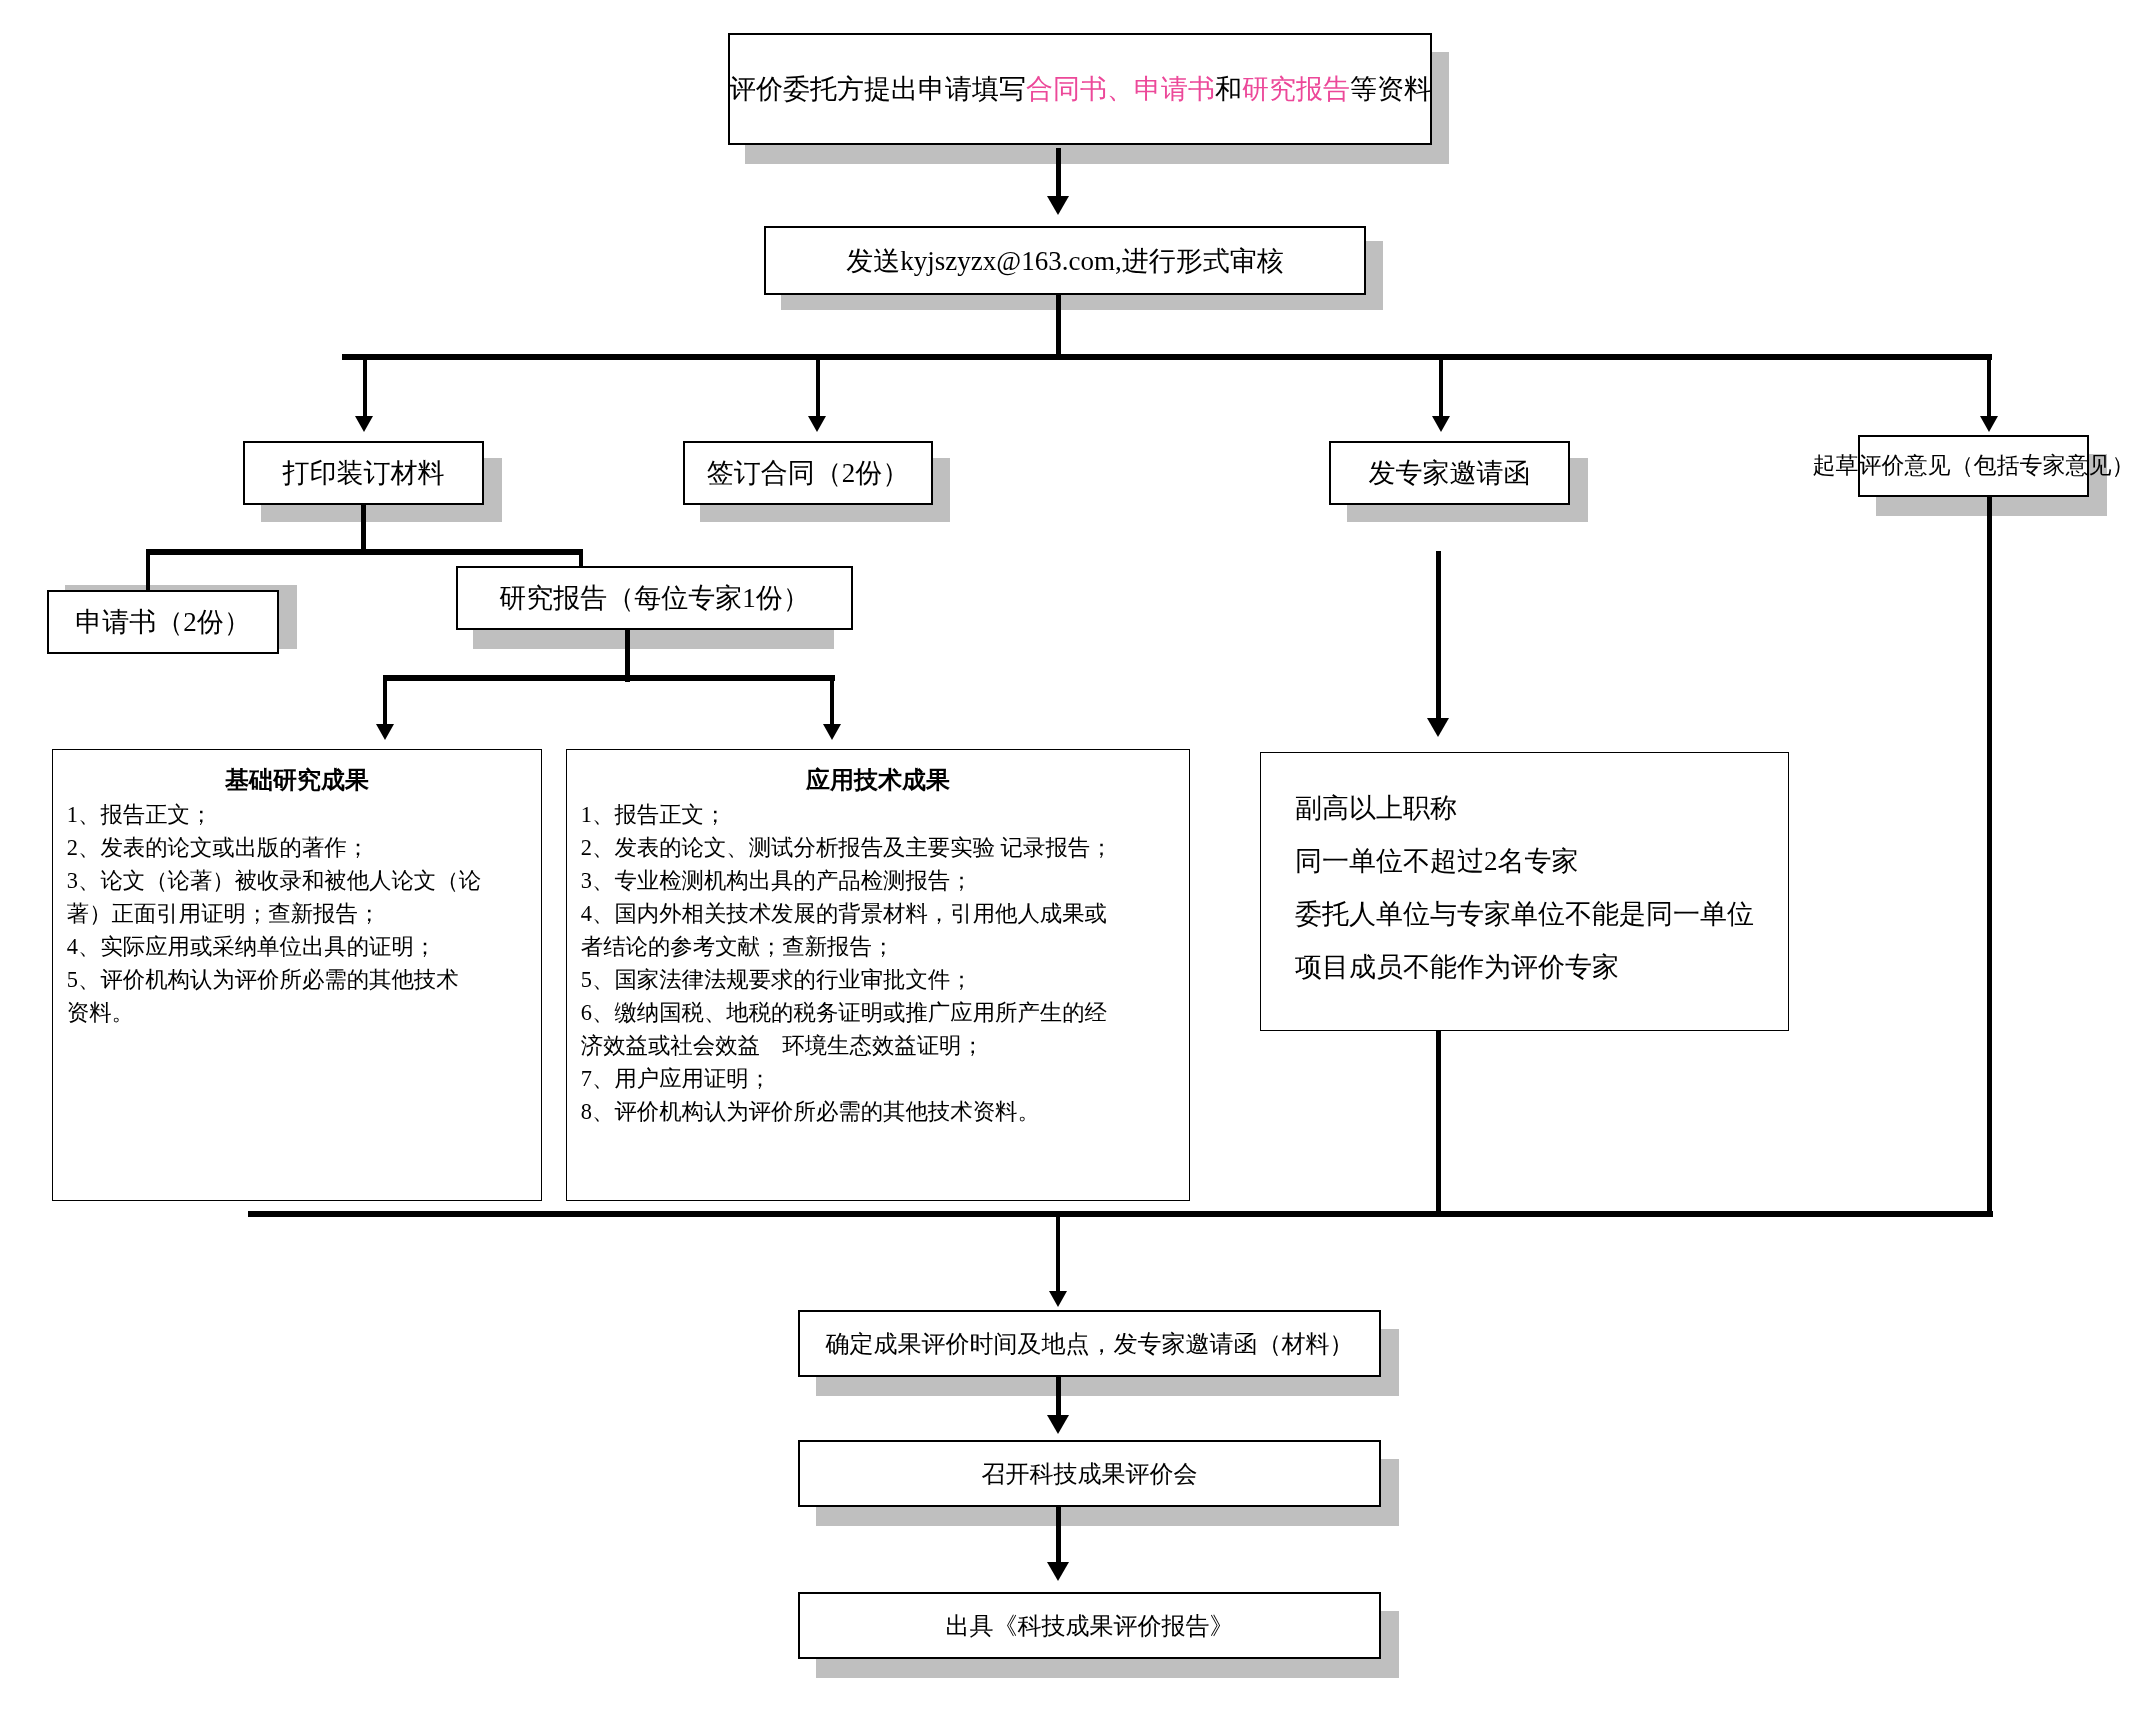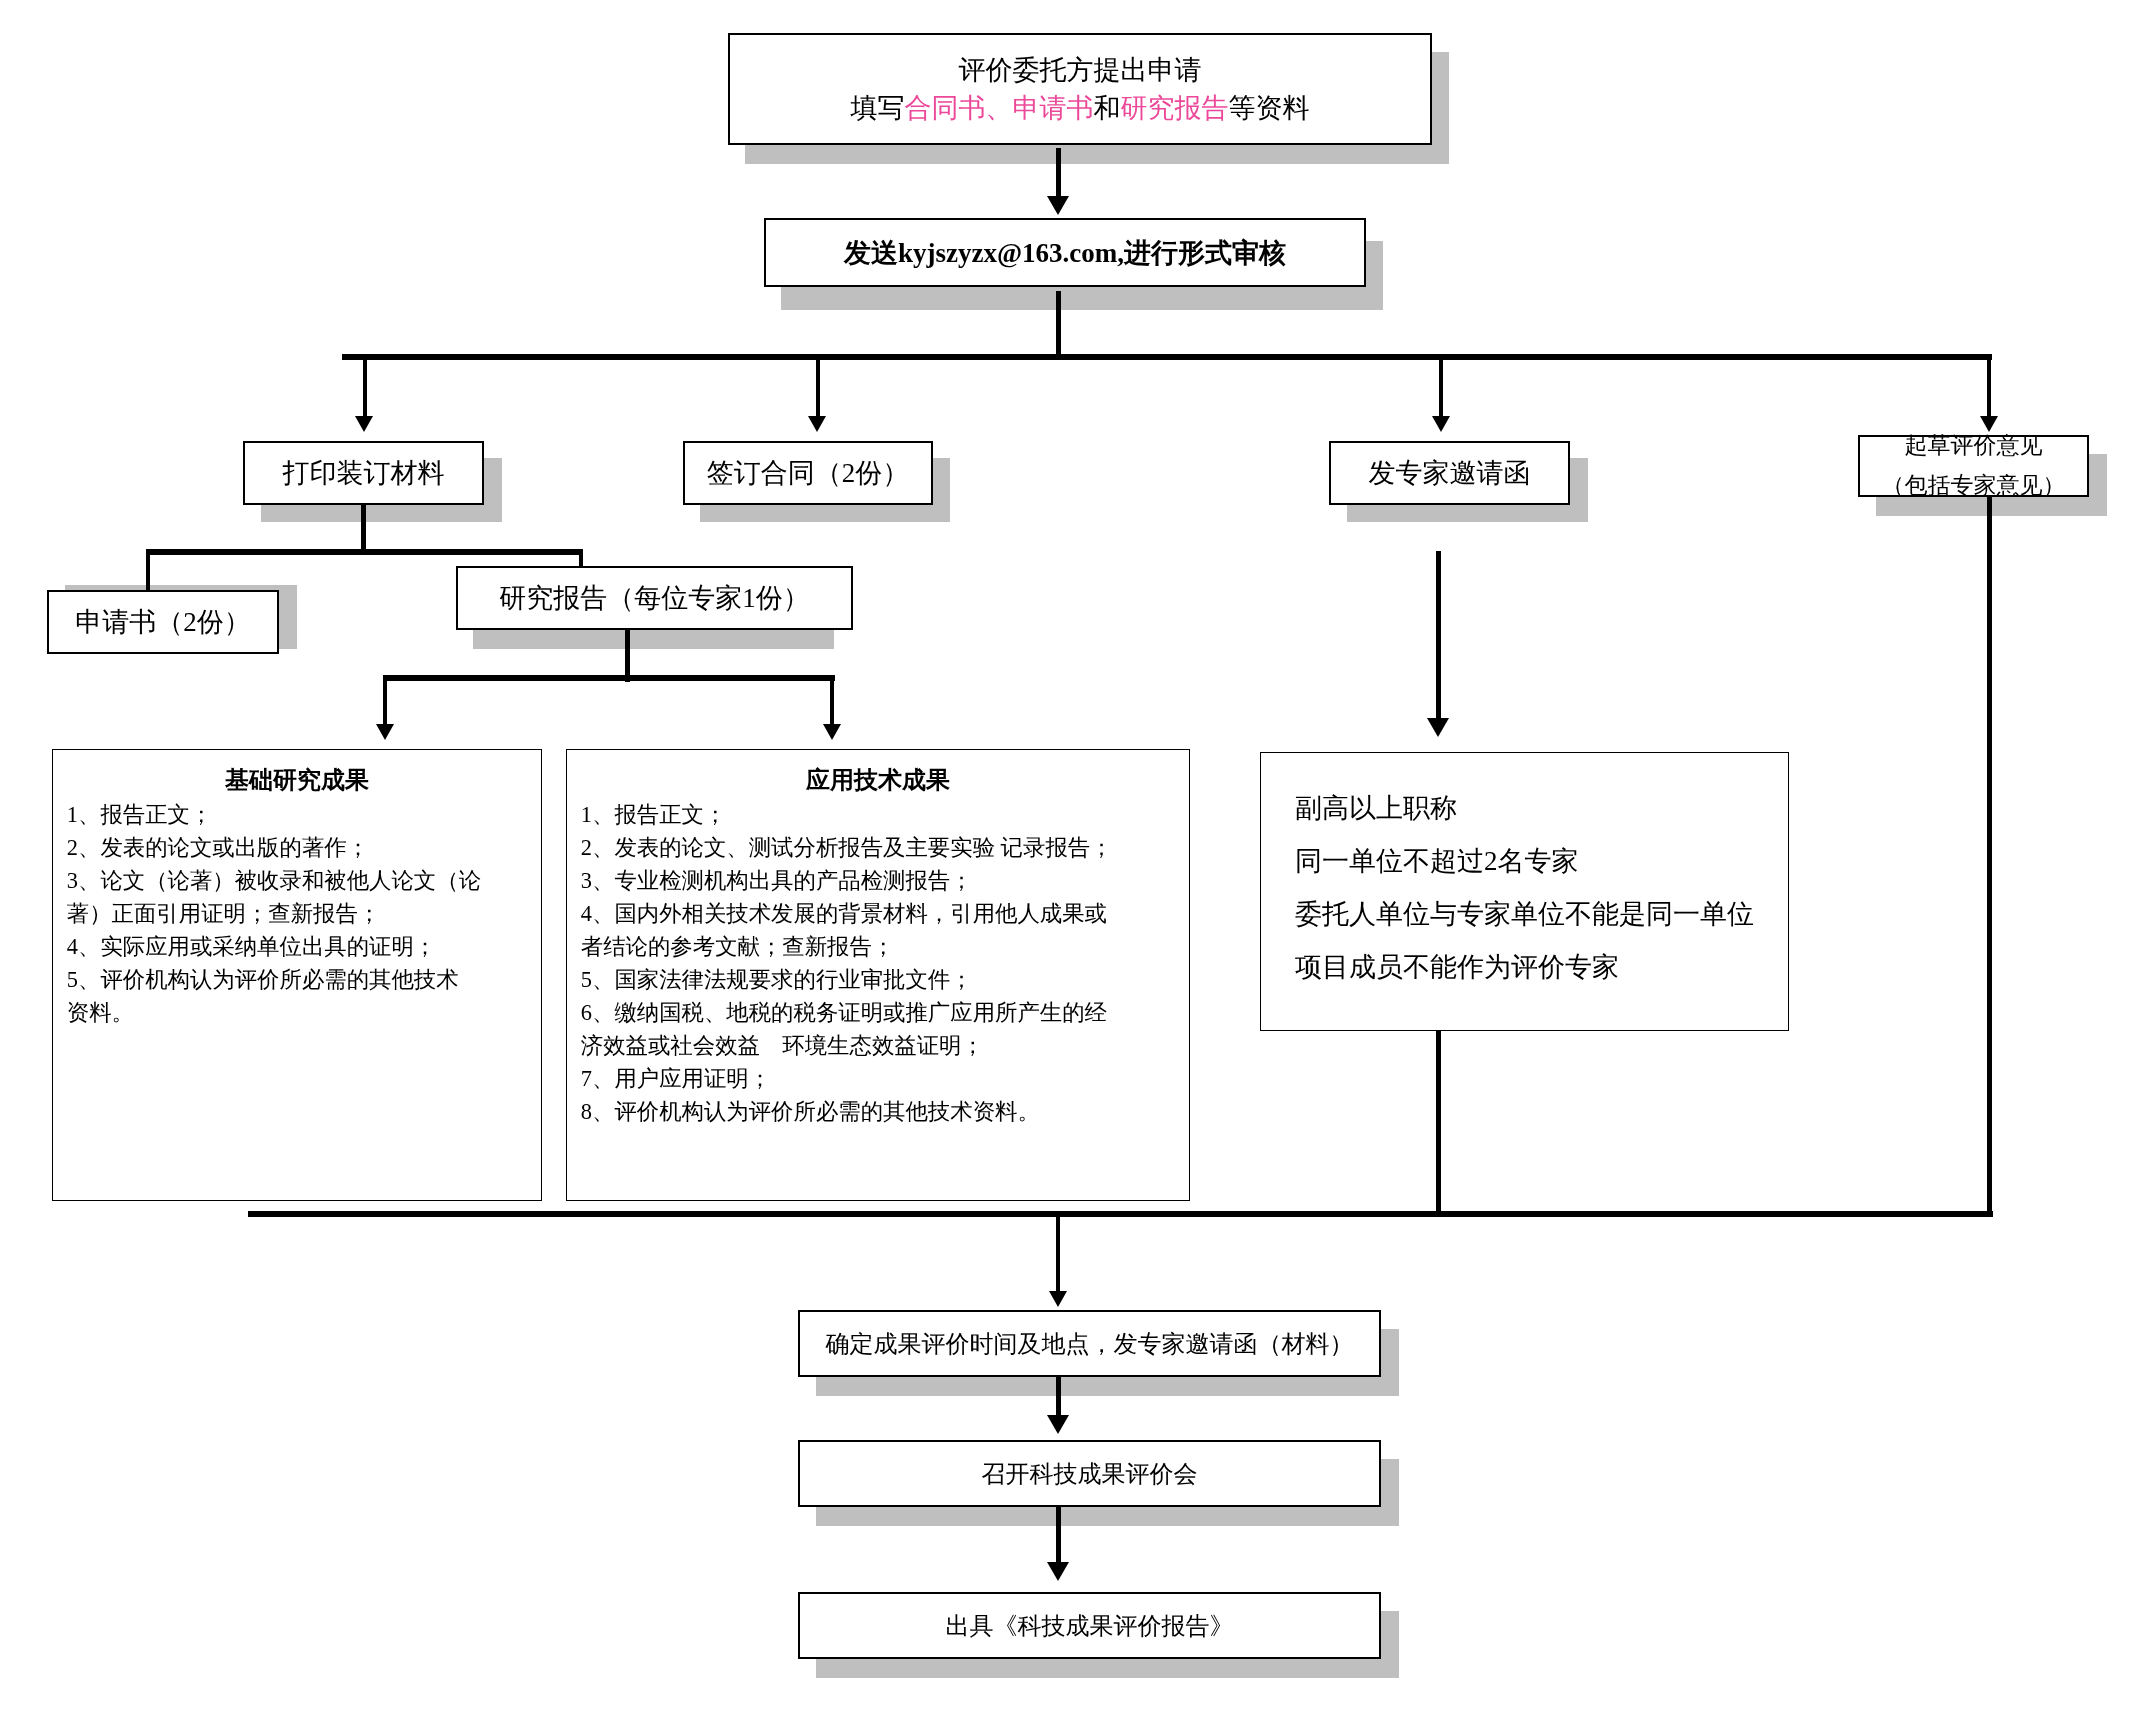--- a/index.html
+++ b/index.html
@@ -18,21 +18,21 @@
     background: #ffffff;
     overflow: hidden;
   }
   
   .box {
     position: absolute;
     box-sizing: border-box;
     border: 2.6px solid #000;
     background: #ffffff;
     display: flex;
-    flex-direction: column;
+    flex-direction: row;
     align-items: center;
     justify-content: center;
     text-align: center;
     z-index: 3;
   }
   .box .line {
     display: block;
     white-space: nowrap;
   }
   
@@ -95,21 +95,21 @@
   <div class="box t-31" style="left:728px; top:33px; width:704px; height:112px;">
     <span class="line">评价委托方提出申请</span>
     <span class="line"><span>填写</span><span class="red">合同书、申请书</span><span>和</span><span class="red">研究报告</span><span>等资料</span>
     </span>
   </div>
 
   <div class="vline" style="left:1056px; top:148px; width:5.2px; height:53px;"></div>
   <div class="arrowhead" style="left:1047px; top:196px;"></div>
 
   <div class="shadow" style="left:781px; top:241px; width:602px; height:69px;"></div>
-  <div class="box t-31" style="left:764px; top:218px; width:602px; height:69px;font-weight:bold;">
+  <div class="box t-31" style="left:764px; top:226px; width:602px; height:69px;">
     <span class="line">发送kyjszyzx@163.com,进行形式审核</span>
   </div>
 
   <div class="vline" style="left:1056px; top:291px; width:5.2px; height:67px;"></div>
 
   <div class="hline" style="left:342px; top:354px; width:1650px; height:6px;"></div>
 
   <div class="vline" style="left:363px; top:354px; width:4.3px; height:67px;"></div>
   <div class="arrowhead small" style="left:355px; top:416px;"></div>
 

